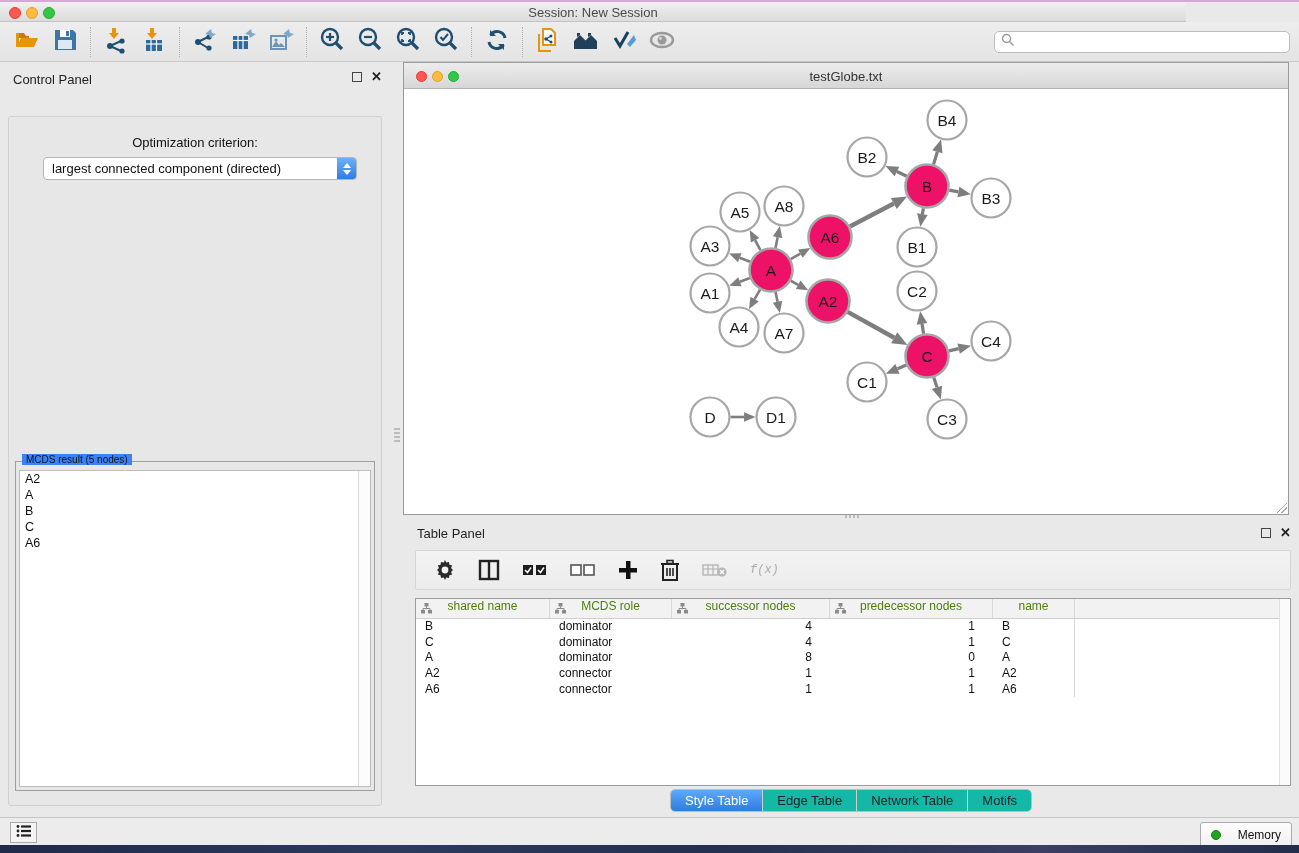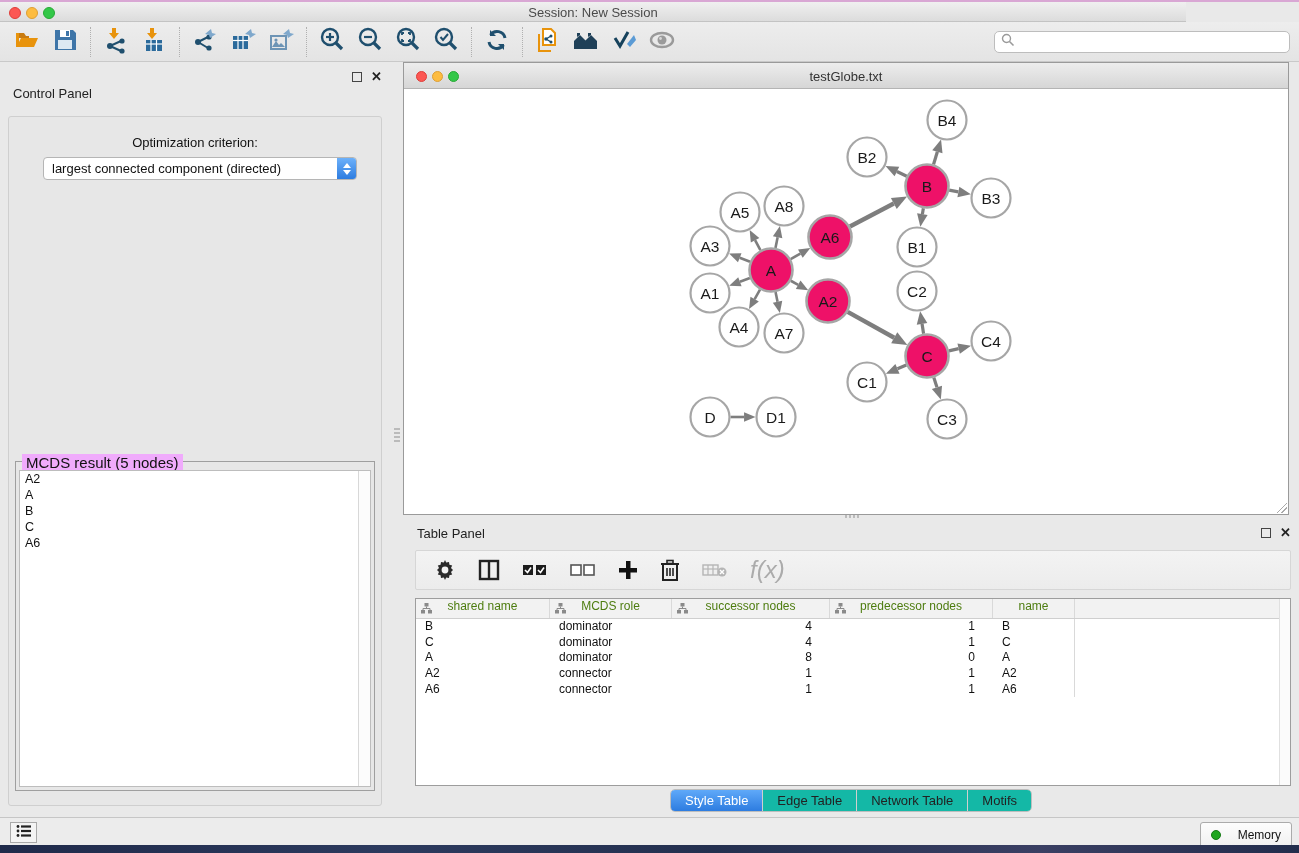--- a/index.html
+++ b/index.html
@@ -27,21 +27,21 @@
     background:linear-gradient(#ededed,#e4e4e4); border-bottom:1px solid #c9c9c9;
     display:flex; align-items:center; padding-left:8px; }
   .tbtn { width:38px; height:34px; display:flex; align-items:center; justify-content:center; }
   .tsep { width:1px; height:30px; margin:0 6px; border-left:1px dotted #b0b0b0; }
   .searchbox { position:absolute; right:9px; top:9px; width:296px; height:22px; background:#fff;
     border:1px solid #bdbdbd; border-radius:5px; display:flex; align-items:center; padding-left:6px; }
   .searchbox input { border:none; outline:none; flex:1; font-size:12px; height:18px; background:transparent; }
 
   
   .control-panel { position:absolute; left:0; top:62px; width:390px; height:750px; background:#e9e9e9; }
-  .panel-title { position:absolute; left:13px; top:24px; font-size:13px; color:#222; }
+  .panel-title { position:absolute; left:13px; top:10px; font-size:13px; color:#222; }
   .win-btns { position:absolute; top:10px; right:8px; display:flex; gap:9px; align-items:center; }
   .float-ico { width:10px; height:10px; border:1.5px solid #444; background:transparent; display:inline-block; }
   .close-ico { font-size:13px; font-weight:bold; color:#222; line-height:10px; }
 
   .cp-tabs { position:absolute; top:34px; left:0; right:0; display:flex; justify-content:center; }
   .cp-tab { font-size:13px; color:#222; background:#fff; border:1px solid #b9b9b9; border-right:none;
     padding:3px 14px; }
   .cp-tab:first-child { border-radius:4px 0 0 4px; }
   .cp-tab:last-child { border-right:1px solid #b9b9b9; border-radius:0 4px 4px 0; }
   .cp-tab.active { background:linear-gradient(#5fa9f9,#2d7ce0); color:#fff; border-color:#2d7ce0;
@@ -59,22 +59,22 @@
   .dd-up { width:0; height:0; border-left:4px solid transparent; border-right:4px solid transparent;
     border-bottom:5px solid #fff; }
   .dd-dn { width:0; height:0; border-left:4px solid transparent; border-right:4px solid transparent;
     border-top:5px solid #fff; }
   .cp-buttons { position:absolute; top:74px; left:0; right:0; display:flex; justify-content:center; gap:12px; }
   .btn { background:linear-gradient(#ffffff,#f2f2f2); border:1px solid #b5b5b5; border-radius:4px;
     font-size:13px; color:#111; padding:3px 18px; height:23px; }
 
   .groupbox { position:absolute; left:6px; right:6px; top:344px; bottom:14px;
     border:1px solid #9f9f9f; }
-  .groupbox-title { position:absolute; top:-8px; left:6px; background:#f0abfc; padding:0 4px;
-    font-size:15px; color:#111; }
+  .groupbox-title { position:absolute; top:-8px; left:6px; background:#3b82f6; padding:0 4px;
+    font-size:10px; color:#111; }
   .listbox { position:absolute; inset:8px 3px 3px 3px; background:#fff; border:1px solid #bdbdbd; overflow:hidden; }
   .listbox .scroll { position:absolute; top:0; bottom:0; right:0; width:12px; background:#fcfcfc;
     border-left:1px solid #d8d8d8; }
   .list-item { font-size:12.5px; color:#111; line-height:16px; padding-left:5px; }
 
   
   .vgrip { position:absolute; left:394px; top:428px; width:6px; height:14px;
     background:repeating-linear-gradient(#bbb,#bbb 2px,#e9e9e9 2px,#e9e9e9 4px); }
   .hgrip { position:absolute; left:845px; top:514px; width:14px; height:5px;
     background:repeating-linear-gradient(90deg,#bbb,#bbb 2px,#e9e9e9 2px,#e9e9e9 4px); }
@@ -92,21 +92,21 @@
     background:
       linear-gradient(135deg, transparent 55%, #aaa 55%, #aaa 62%, transparent 62%, transparent 75%, #aaa 75%, #aaa 82%, transparent 82%); }
 
   
   .table-panel { position:absolute; left:403px; top:518px; width:896px; height:297px; background:#e9e9e9; }
   .tp-title { position:absolute; left:14px; top:8px; font-size:13px; color:#222; }
   .tp-toolbar { position:absolute; left:12px; right:8px; top:32px; height:40px;
     background:linear-gradient(#f3f3f3,#ececec); border:1px solid #d6d6d6; border-radius:2px;
     display:flex; align-items:center; gap:22px; padding-left:18px; }
   .tp-ico { display:flex; align-items:center; justify-content:center; height:28px; }
-  .fx { font-family:Liberation Sans, sans-serif; font-style:italic; font-size:24px; color:#ababab; }
+  .fx { font-family:Liberation Mono, monospace; font-style:italic; font-size:12px; color:#ababab; }
 
   .tp-table { position:absolute; left:12px; right:8px; top:80px; bottom:29px; background:#fff;
     border:1px solid #9d9d9d; overflow:hidden; }
   .thead { display:flex; height:20px; background:#f2f2f2; border-bottom:1px solid #cfcfcf; }
   .th { position:relative; display:flex; justify-content:center;
     font-size:12px; color:#4d7c0f; border-right:1px solid #d9d9d9; }
   .th .tree-ico { position:absolute; left:5px; top:4px; }
   .c0{width:134px;} .c1{width:122px;} .c2{width:158px;} .c3{width:163px;} .c4{width:82px; border-right:1px solid #d9d9d9;}
   .tbody .tr { display:flex; height:15.7px; align-items:center; }
   .td { font-size:12px; color:#111; line-height:15.7px; white-space:nowrap; }

